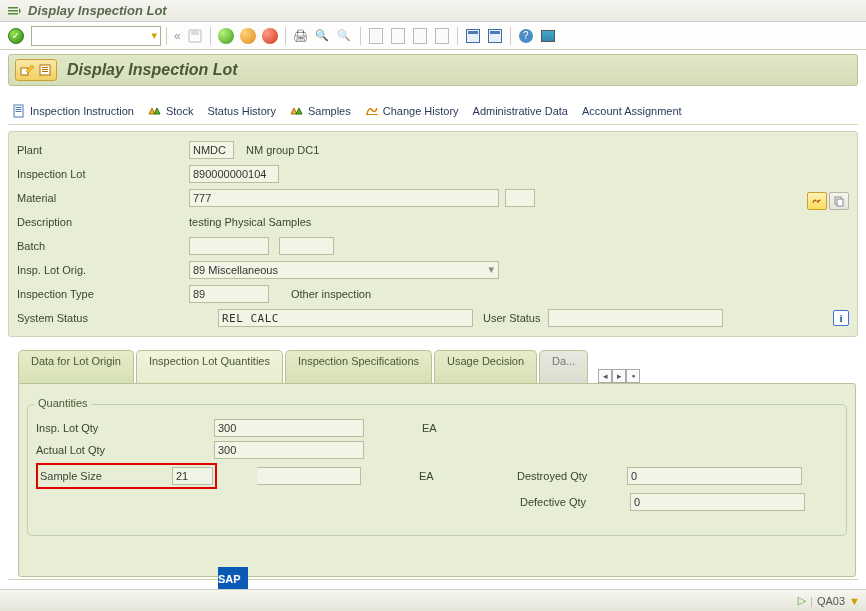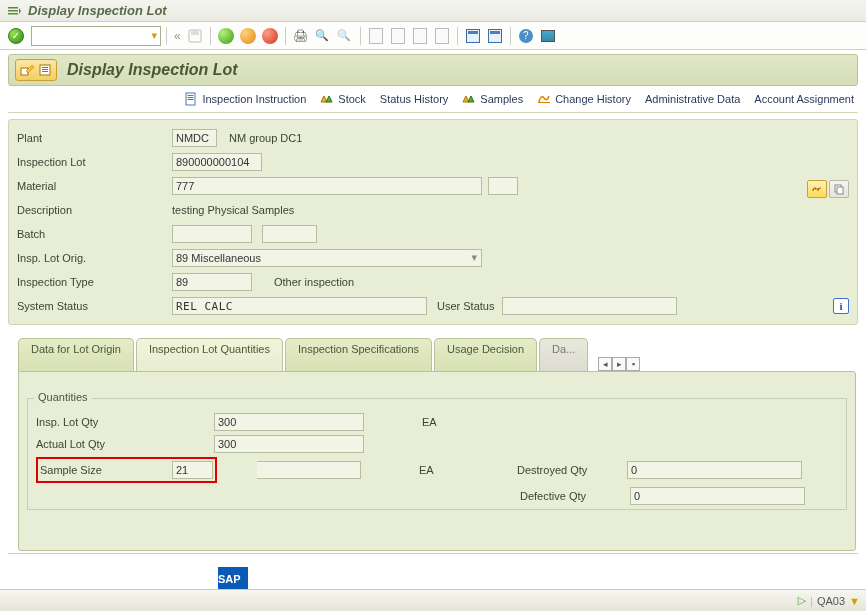--- a/index.html
+++ b/index.html
@@ -23,43 +23,43 @@
 .ico-doc { width: 14px; height: 16px; border: 1px solid #bbb; background: #fafafa; }
 .ico-win { width: 14px; height: 14px; border: 1px solid #3a6ea5; background: #e8f0fa; position: relative; }
 .ico-win::after { content: ""; position: absolute; left: 1px; top: 1px; right: 1px; height: 3px; background: #4a7eb5; }
 .ico-help { width: 14px; height: 14px; border-radius: 50%; background: #4a8ec5; color: #fff; font-size: 10px; display: flex; align-items: center; justify-content: center; }
 .ico-monitor { width: 14px; height: 12px; border: 1px solid #555; background: linear-gradient(#4ac,#38a); }
 .content { padding: 4px 8px 8px 8px; }
 .title-band { background: linear-gradient(#e0e8c8,#d4dcb8); border: 1px solid #b8c498; border-radius: 3px; padding: 4px 6px; display: flex; align-items: center; gap: 10px; }
 .title-band-icons { display: flex; gap: 2px; background: linear-gradient(#fbe8a8,#f0d060); border: 1px solid #cca030; border-radius: 3px; padding: 2px 3px; }
 .tb-small-icon { width: 16px; height: 16px; display: flex; align-items: center; justify-content: center; }
 .title-text { font-style: italic; font-weight: bold; font-size: 16px; color: #4a5838; }
-.sub-toolbar { display: flex; align-items: center; gap: 14px; padding: 6px 4px 6px 4px; border-bottom: 1px solid #d0d8b8; margin-bottom: 6px; justify-content: flex-end; }
+.sub-toolbar { display: flex; align-items: center; gap: 14px; padding: 18px 4px 6px 4px; border-bottom: 1px solid #d0d8b8; margin-bottom: 6px; }
 .sub-item { display: flex; align-items: center; gap: 4px; color: #2a3a5a; cursor: default; }
 .sub-icon { width: 14px; height: 14px; display: inline-flex; align-items: center; justify-content: center; }
 .form-area { background: #e8edd5; border: 1px solid #cdd5b5; border-radius: 3px; padding: 8px 8px 4px 8px; margin-bottom: 6px; }
 .form-row { display: flex; align-items: center; margin-bottom: 4px; min-height: 20px; }
-.lbl { width: 155px; color: #3a4434; }
+.lbl { width: 172px; color: #3a4434; }
 .fld { height: 18px; border: 1px solid #b5bea0; background: #f2f5e5; padding: 1px 3px; font-size: 11px; color: #333; display: inline-flex; align-items: center; }
-.fld.w50{width:45px;} .fld.w90{width:90px;} .fld.w80{width:80px;} .fld.w310{width:310px;} .fld.w255{width:255px;} .fld.w180{width:175px;} .fld.w150{width:150px;} .fld.w30{width:30px;}
+.fld.w50{width:45px;} .fld.w90{width:90px;} .fld.w80{width:80px;} .fld.w310{width:310px;} .fld.w255{width:255px;margin-left:29px;} .fld.w180{width:175px;} .fld.w150{width:150px;} .fld.w30{width:30px;}
 .dd { position: relative; }
 .dd::after { content: "▾"; position: absolute; right: 4px; top: 1px; color: #888; }
 .desc-text { color: #3a4434; margin-left: 12px; }
 .tool-icons-right { position: absolute; right: 16px; top: 214px; display: flex; gap: 2px; }
 .yellow-btn { width: 20px; height: 18px; background: linear-gradient(#fff2b8,#fbdc5a); border: 1px solid #caa030; border-radius: 2px; display: flex; align-items: center; justify-content: center; }
 .gray-btn { width: 20px; height: 18px; background: linear-gradient(#f5f5ee,#e5e5da); border: 1px solid #b8b8a8; border-radius: 2px; display: flex; align-items: center; justify-content: center; }
 .info-btn { width: 16px; height: 16px; border: 1px solid #4070d0; background: #fff; color: #2050c0; font-weight: bold; font-family: serif; font-size: 11px; display: flex; align-items: center; justify-content: center; border-radius: 2px; }
 .tabstrip { display: flex; align-items: flex-end; gap: 0; margin: 6px 0 0 10px; }
 .tab { padding: 4px 12px 16px 12px; border: 1px solid #b8c498; border-bottom: none; border-radius: 5px 5px 0 0; background: linear-gradient(#e5ecc8,#d8e0b5); color: #4a5838; font-size: 11px; margin-right: 2px; cursor: default; }
 .tab.active { background: linear-gradient(#f0f4dc,#e8edd0); font-weight: normal; position: relative; top: 1px; border-bottom: 1px solid #e8edd0; }
 .tab.grey { background: linear-gradient(#e8e8de,#dcdcd0); color: #777; }
 .tab-nav { display: flex; align-items: center; gap: 0; margin-left: 8px; }
 .tab-nav-btn { width: 14px; height: 14px; border: 1px solid #aaa; background: #fafafa; display: flex; align-items: center; justify-content: center; font-size: 9px; color: #555; }
 .tab-body { border: 1px solid #b8c498; border-radius: 0 3px 3px 3px; background: #e8edd5; margin: 0 2px 0 10px; padding: 8px 8px 40px 8px; position: relative; top: 0; }
-.group-box { border: 1px solid #c5ceb0; border-radius: 0; padding: 14px 8px 0 8px; position: relative; margin-top: 18px; }
+.group-box { border: 1px solid #c5ceb0; border-radius: 5px; padding: 14px 8px 20px 8px; position: relative; margin-top: 12px; }
 .group-title { position: absolute; top: -8px; left: 6px; background: #e8edd5; padding: 0 4px; color: #4a5838; }
 .qty-row { display: flex; align-items: center; margin-bottom: 4px; gap: 40px; }
 .qty-row .lbl { width: 138px; }
 .redbox { border: 2px solid #e00000; padding: 2px 2px 2px 2px; display: inline-flex; align-items: center; }
 .unit { margin-left: 18px; color: #3a4434; width: 30px; }
 .right-col { margin-left: 28px; display: flex; align-items: center; }
 .right-col .lbl2 { width: 110px; color: #3a4434; }
 .statusbar { position: absolute; bottom: 0; left: 0; right: 0; height: 22px; background: linear-gradient(#f7f7f0,#e5e5da); border-top: 1px solid #ccc; display: flex; align-items: center; justify-content: space-between; padding: 0 6px; }
 .sap-logo { position: absolute; bottom: 20px; left: 218px; width: 50px; height: 24px; background: linear-gradient(90deg,#0a5ab5 60%,transparent 60%); clip-path: polygon(0 0, 100% 0, 60% 100%, 0 100%); display: flex; align-items: center; justify-content: flex-start; color: #fff; font-weight: bold; font-size: 11px; }
 .status-right { display: flex; align-items: center; gap: 4px; color: #555; }

